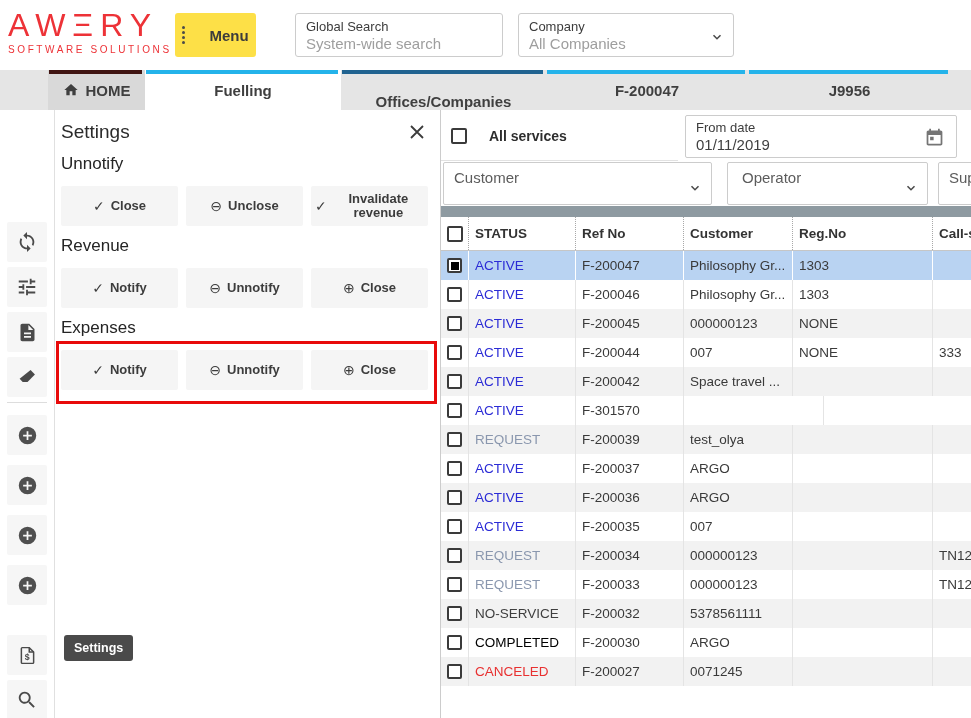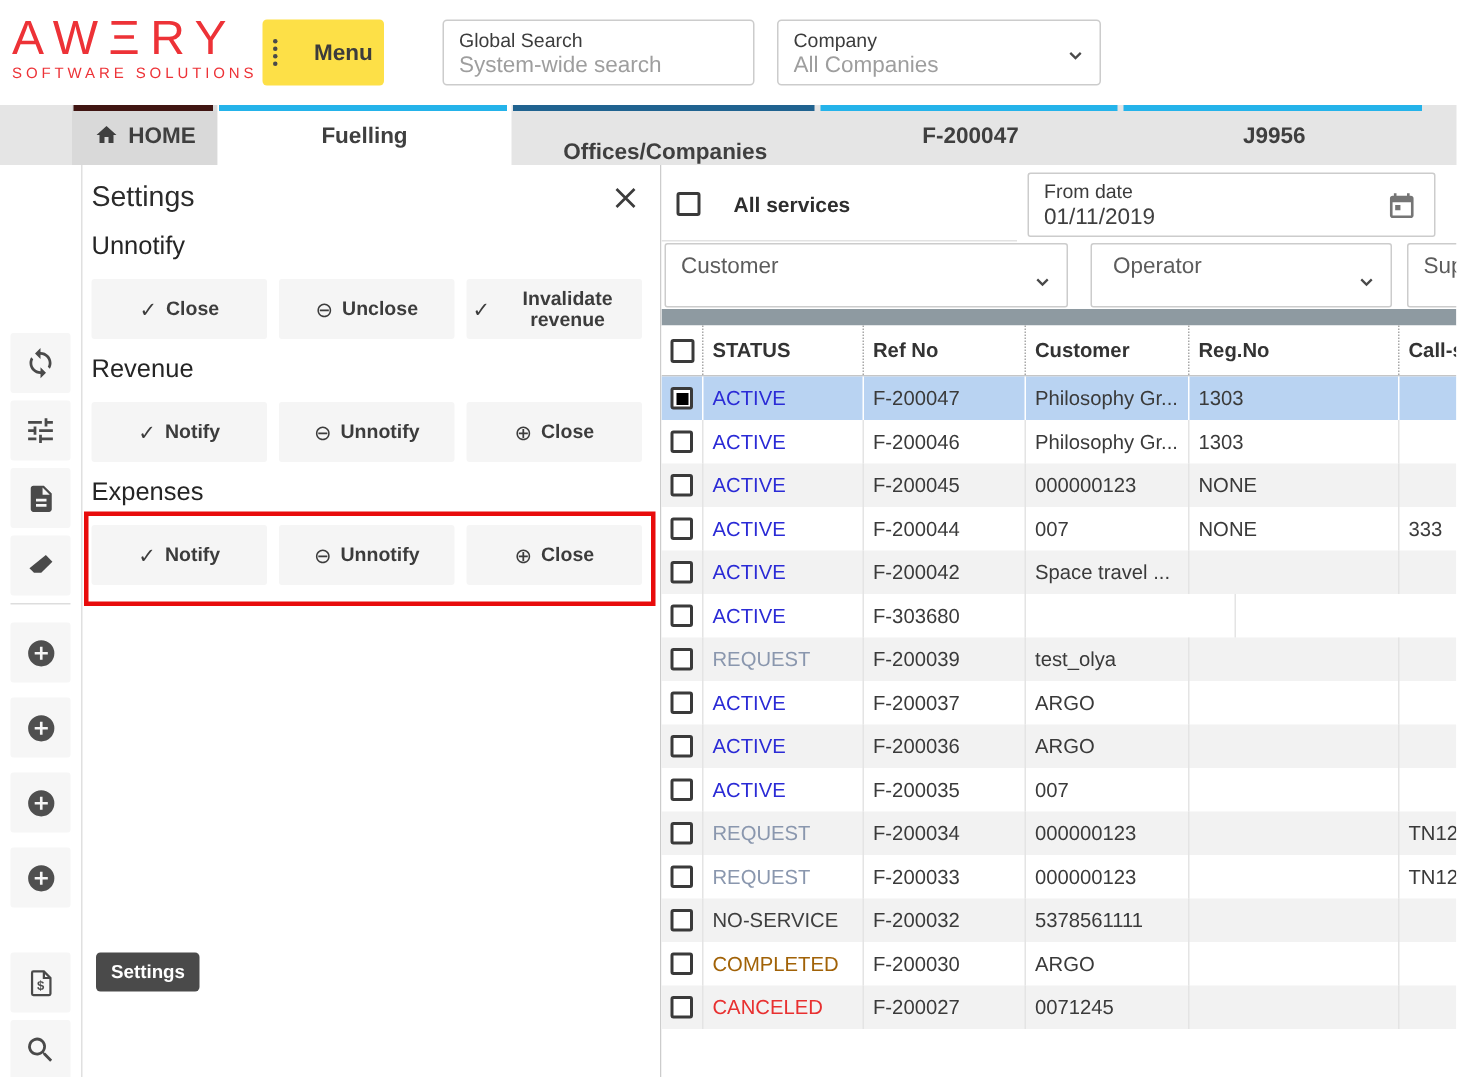--- a/index.html
+++ b/index.html
@@ -372,21 +372,21 @@
         <div class="tc c2">F-200042</div>
         <div class="tc c3">Space travel ...</div>
         <div class="tc c4"></div>
         <div class="tc c5"></div>
       </div>
       <div class="trow">
         <div class="tc c0">
           <span class="cb"></span>
         </div>
         <div class="tc c1" style="color:#2b2bd6">ACTIVE</div>
-        <div class="tc c2">F-303680</div>
+        <div class="tc c2">F-301570</div>
         <div class="tc c4"></div>
         <div class="tc c5"></div>
       </div>
       <div class="trow">
         <div class="tc c0">
           <span class="cb"></span>
         </div>
         <div class="tc c1" style="color:#8a97ae">REQUEST</div>
         <div class="tc c2">F-200039</div>
         <div class="tc c3">test_olya</div>
@@ -450,21 +450,21 @@
         <div class="tc c1" style="color:#3f3f3f">NO-SERVICE</div>
         <div class="tc c2">F-200032</div>
         <div class="tc c3">5378561111</div>
         <div class="tc c4"></div>
         <div class="tc c5"></div>
       </div>
       <div class="trow">
         <div class="tc c0">
           <span class="cb"></span>
         </div>
-        <div class="tc c1" style="color:#a16207">COMPLETED</div>
+        <div class="tc c1" style="color:#000000">COMPLETED</div>
         <div class="tc c2">F-200030</div>
         <div class="tc c3">ARGO</div>
         <div class="tc c4"></div>
         <div class="tc c5"></div>
       </div>
       <div class="trow">
         <div class="tc c0">
           <span class="cb"></span>
         </div>
         <div class="tc c1" style="color:#e83030">CANCELED</div>

